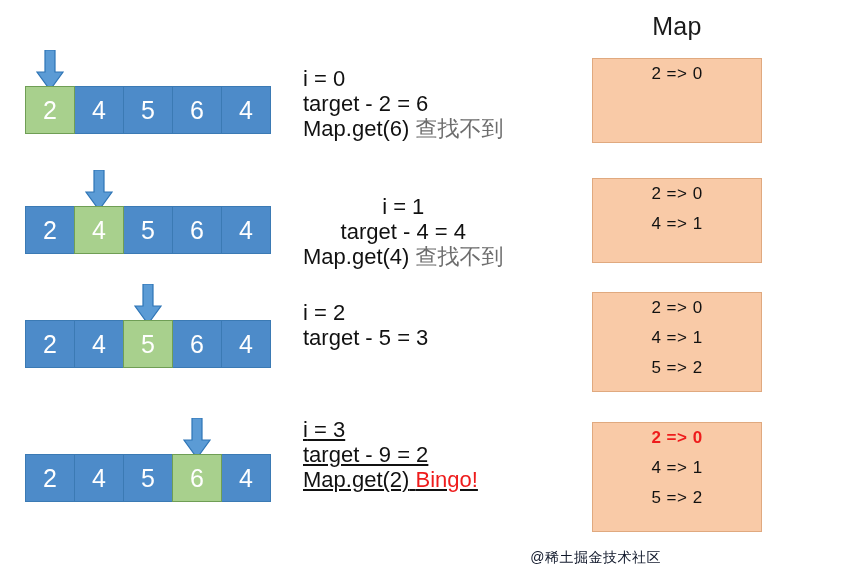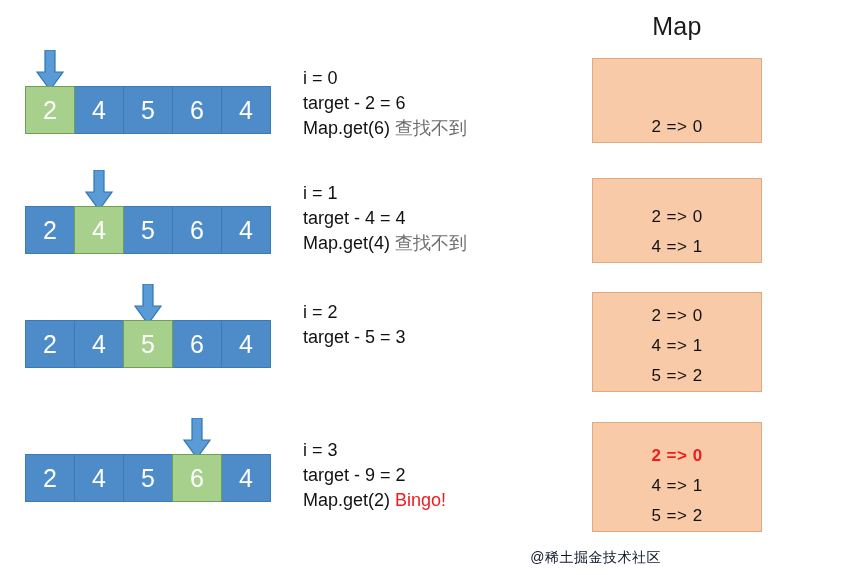--- a/index.html
+++ b/index.html
@@ -55,21 +55,21 @@
     position:absolute;
     width:30px;height:42px;
     pointer-events:none;
   }
   .arrow svg{display:block;}
 
   
   .steptext{
     position:absolute;
     left:303px;
-    font-size:18px;
+    font-size:22px;
     color:#111111;
     line-height:25px;
     white-space:nowrap;
   }
   .steptext .ln{display:block;}
   .sq{
     
     background-image:
       linear-gradient(45deg,transparent 45%,#e03030 45%,#e03030 55%,transparent 55%),
       linear-gradient(-45deg,transparent 45%,#e03030 45%,#e03030 55%,transparent 55%);
@@ -85,21 +85,21 @@
   .mapbox{
     position:absolute;
     left:592px;
     width:170px;
     box-sizing:border-box;
     background:#f9caa7;
     border:1px solid #e0a97f;
     display:flex;
     flex-direction:column;
     align-items:center;
-    justify-content:flex-end;
+    justify-content:flex-start;
   }
   .mapentry{
     font-size:17px;
     color:#111111;
     line-height:30px;
     letter-spacing:0.5px;
   }
   .mapentry.red{color:#ee1c1c;font-weight:bold;}
 
   
@@ -147,21 +147,21 @@
             <polygon points="10,0 20,0 20,22 28,22 15,40 2,22 10,22" fill="#5b9bd5" stroke="#2e75b6" stroke-width="1.2"></polygon>
           </svg>
         </div>
         <div class="array" style="top: 206px;">
           <div class="cell">2</div>
           <div class="cell hl">4</div>
           <div class="cell">5</div>
           <div class="cell">6</div>
           <div class="cell">4</div>
         </div>
-        <div class="steptext" style="top: 181px;">
+        <div class="steptext" style="top: 194px; text-align: center;">
           <span class="ln"><span class="sq">i</span><span> = 1</span></span>
           <span class="ln">target - 4 = 4</span>
           <span class="ln"><span class="sq">Map.get(4)</span> <span class="cn">查找不到</span></span>
         </div>
         <div class="mapbox" style="top: 178px; height: 85px;">
           <div class="mapentry">2 =&gt; 0</div>
           <div class="mapentry">4 =&gt; 1</div>
         </div>
       </div>
       <div class="row" style="top: 0px;">
@@ -193,21 +193,21 @@
             <polygon points="10,0 20,0 20,22 28,22 15,40 2,22 10,22" fill="#5b9bd5" stroke="#2e75b6" stroke-width="1.2"></polygon>
           </svg>
         </div>
         <div class="array" style="top: 454px;">
           <div class="cell">2</div>
           <div class="cell">4</div>
           <div class="cell">5</div>
           <div class="cell hl">6</div>
           <div class="cell">4</div>
         </div>
-        <div class="steptext" style="top: 438px;">
+        <div class="steptext" style="top: 417px; text-decoration: underline;">
           <span class="ln"><span class="sq">i</span><span> = 3</span></span>
           <span class="ln">target - 9 = 2</span>
           <span class="ln"><span class="sq">Map.get(2)</span> <span class="bingo">Bingo!</span></span>
         </div>
         <div class="mapbox" style="top: 422px; height: 110px;">
           <div class="mapentry red">2 =&gt; 0</div>
           <div class="mapentry">4 =&gt; 1</div>
           <div class="mapentry">5 =&gt; 2</div>
         </div>
       </div>

